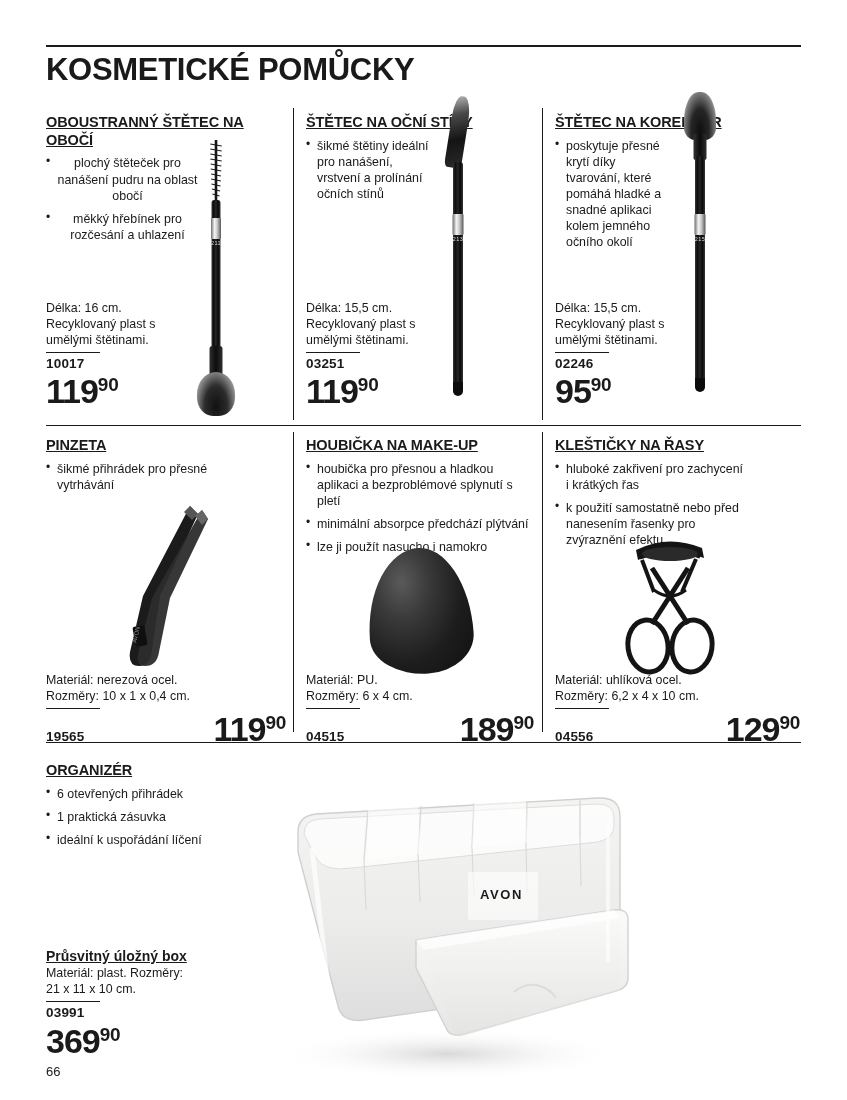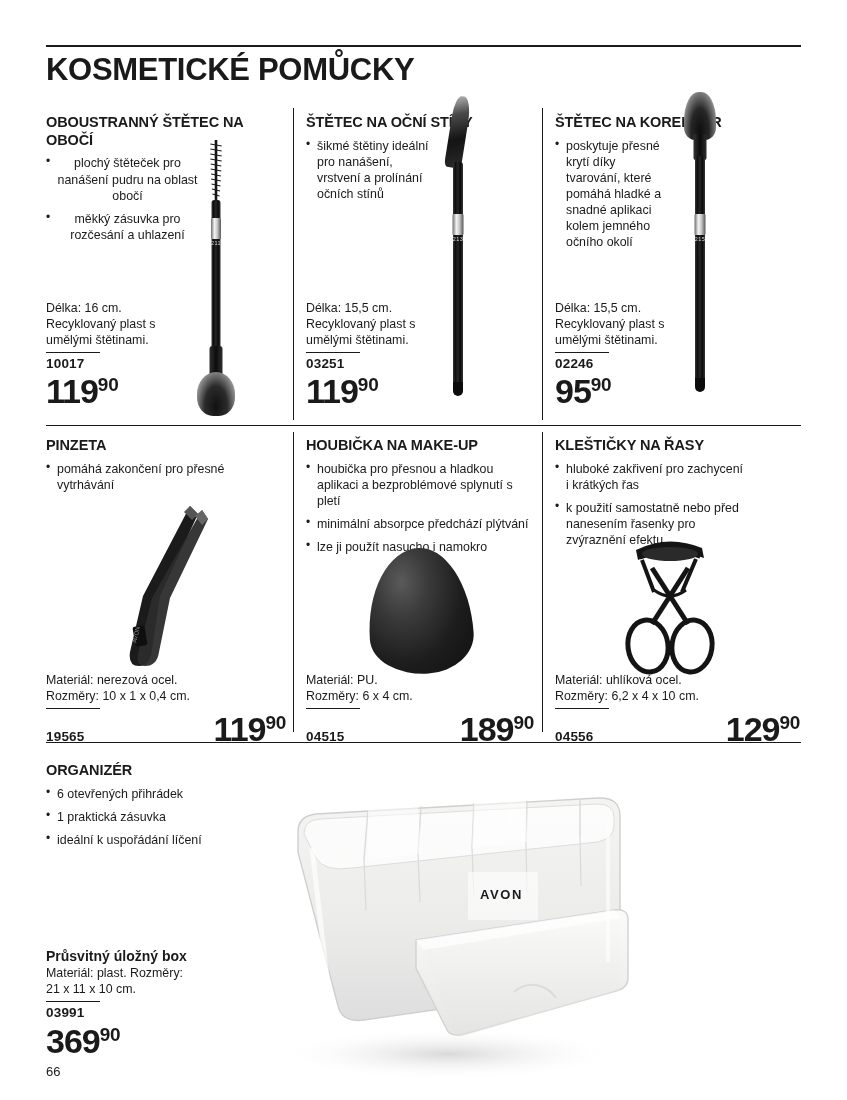--- a/index.html
+++ b/index.html
@@ -25,21 +25,21 @@
   .col { position: absolute; top: 0; }
   .vrule {
     position: absolute; width: 0; border-left: 1px solid #1a1a1a;
   }
   .hrule {
     position: absolute; border-top: 1px solid #1a1a1a;
   }
 
   .prod-name {
     font-size: 14.5px; font-weight: 700; line-height: 1.22;
-    letter-spacing: -0.1px; text-transform: uppercase;
+    letter-spacing: -0.1px; text-transform: uppercase; text-decoration: underline;
   }
   .bullets { margin-top: 6px; list-style: none; }
   .bullets li {
     font-size: 12.4px; line-height: 1.3; margin-bottom: 7px;
     padding-left: 11px; position: relative;
   }
   .bullets li::before {
     content: "•"; position: absolute; left: 0; top: -1px; font-size: 12px;
   }
   .spec {
@@ -127,21 +127,21 @@
   <div class="top-rule"></div>
   <h1 class="page-title">KOSMETICKÉ POMŮCKY</h1>
 
   <div class="vrule" style="left:293px; top:108px; height:312px;"></div>
   <div class="vrule" style="left:542px; top:108px; height:312px;"></div>
 
   <div class="col" style="left:46px; top:114px; width:238px;">
     <div class="prod-name">OBOUSTRANNÝ ŠTĚTEC NA OBOČÍ</div>
     <ul class="bullets" style="width:152px;text-align:center;">
       <li>plochý štěteček pro nanášení pudru na oblast obočí</li>
-      <li>měkký zásuvka pro rozčesání a uhlazení</li>
+      <li>měkký hřebínek pro rozčesání a uhlazení</li>
     </ul>
   </div>
   <div class="col" style="left:46px; top:300px; width:150px;">
     <div class="spec" style="width:112px;">Délka: 16 cm. Recyklovaný plast s umělými štětinami.</div>
     <div class="code-rule"></div>
     <div class="code">10017</div>
     <div class="price" style="margin-top:3px;">
       <span>119</span><span class="dec">90</span>
     </div>
   </div>
@@ -217,21 +217,21 @@
     <div style="position:absolute; left:50%; transform:translateX(-50%); top:286px; width:10px; height:14px; background:#0c0c0c; border-radius:0 0 5px 5px;"></div>
   </div>
 
   <div class="hrule" style="left:46px; top:425px; width:755px;"></div>
   <div class="vrule" style="left:293px; top:432px; height:300px;"></div>
   <div class="vrule" style="left:542px; top:432px; height:300px;"></div>
 
   <div class="col" style="left:46px; top:437px; width:240px;">
     <div class="prod-name">PINZETA</div>
     <ul class="bullets" style="width:200px;">
-      <li>pomáhá zakončení pro přesné vytrhávání</li>
+      <li>šikmé přihrádek pro přesné vytrhávání</li>
     </ul>
   </div>
   <div class="art tweezer" style="left:112px; top:500px;">
     <svg width="150" height="170" viewBox="0 0 150 170">
       <g>
         <path d="M78 6 L86 14 L48 96 L40 150 Q38 166 27 166 Q16 166 18 152 L31 96 Z" fill="#1b1b1b"></path>
         <path d="M90 10 L96 19 L58 98 L47 152 Q45 166 33 166 Q24 166 26 154 L40 98 Z" fill="#2c2c2c" opacity="0.95"></path>
         <path d="M78 6 L86 14 L80 20 L72 12 Z" fill="#555"></path>
         <path d="M90 10 L96 19 L90 25 L83 16 Z" fill="#666"></path>
         <rect x="22" y="126" width="12" height="20" rx="2" fill="#0f0f0f" transform="rotate(-10 28 136)"></rect>

